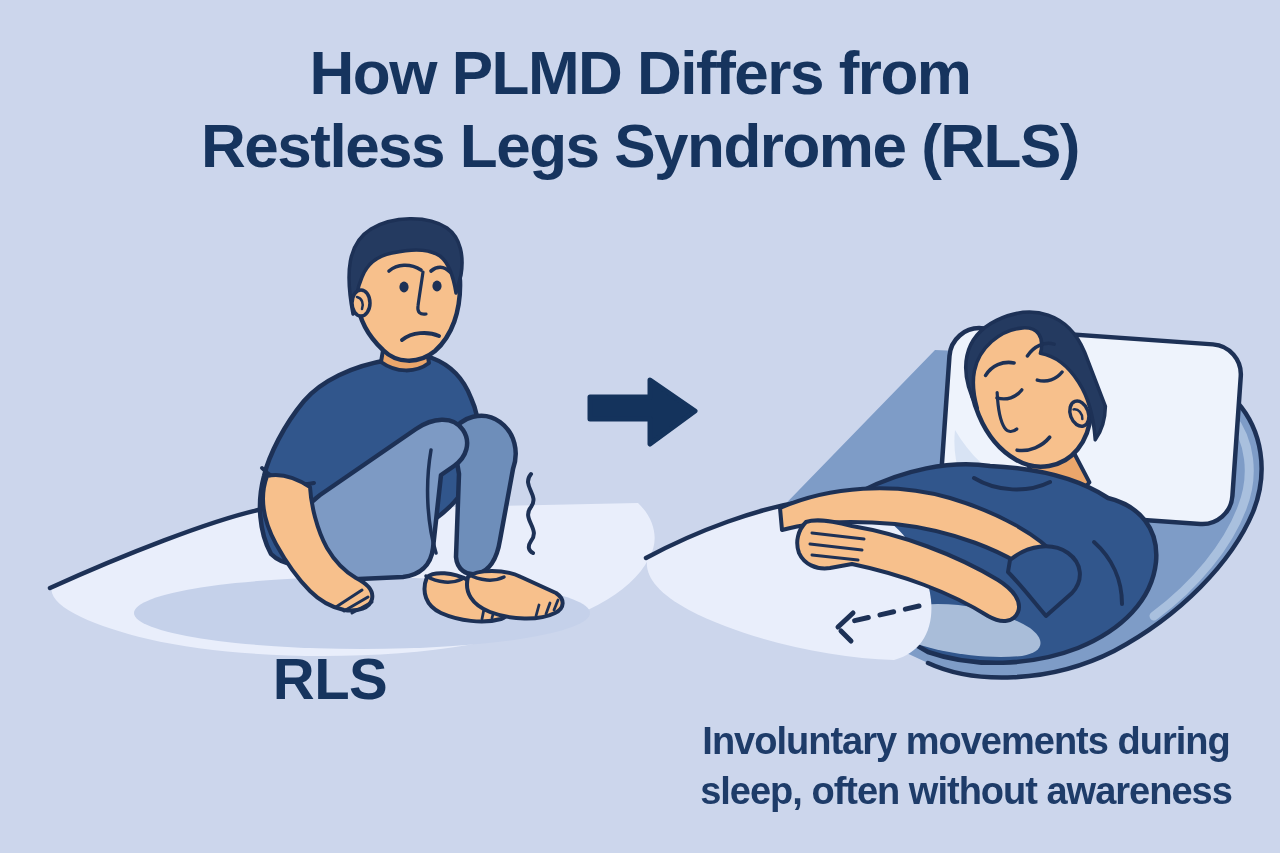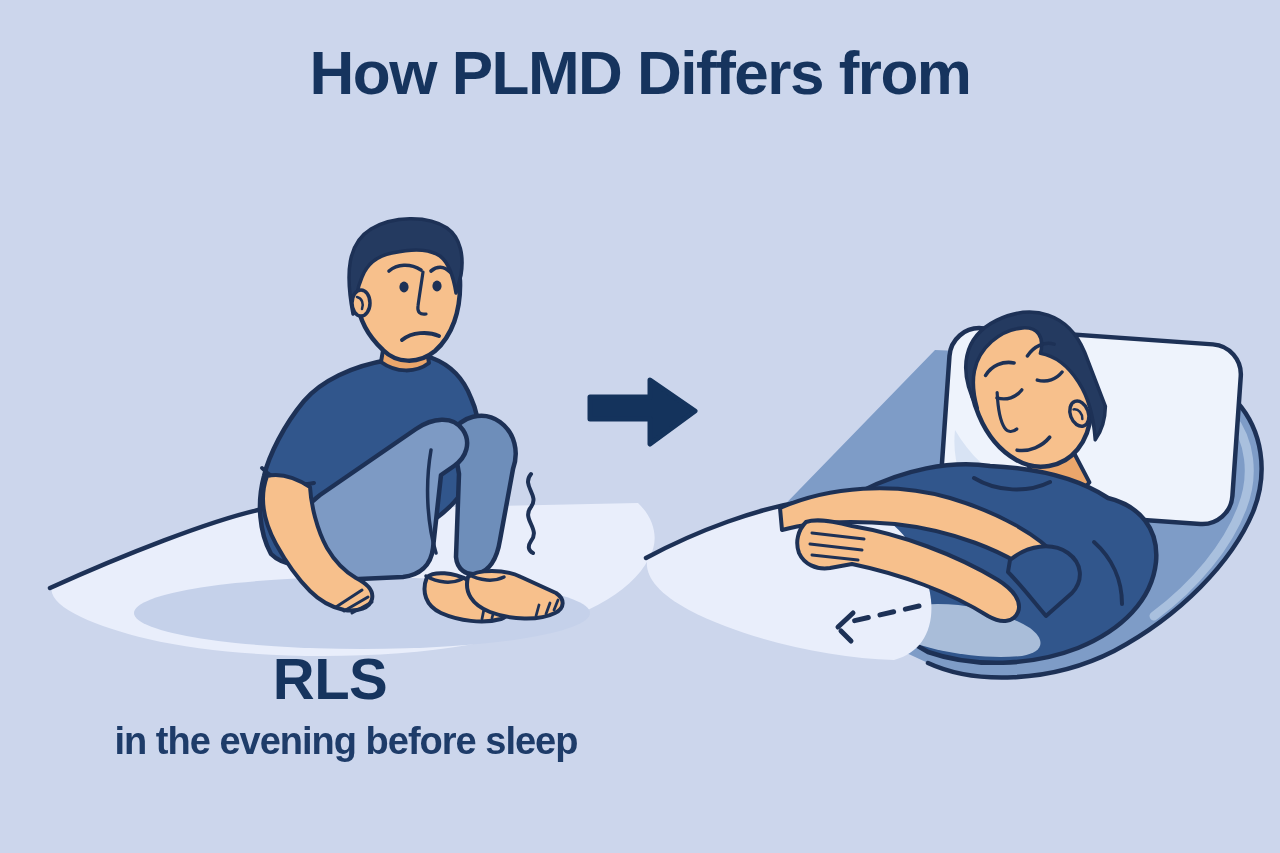--- a/index.html
+++ b/index.html
@@ -150,23 +150,25 @@
 
       <g>
         <path fill="none" stroke="#1d3156" stroke-width="5" stroke-dasharray="14 12" d="M919,606 L853,621"></path>
         <path fill="none" stroke="#1d3156" stroke-width="5" d="M853,613 L838,627 M841,631 L851,641"></path>
       </g>
     </g>
   </svg>
 
   <div class="txt title">
     <div>How PLMD Differs from</div>
+    <div>Restless Legs Syndrome (RLS)</div>
   </div>
 
   <div class="txt section-label label-left">RLS</div>
   <div class="txt section-desc desc-left">
-    <div>in the evening before sleep</div>
   </div>
 
   <div class="txt section-desc desc-right">
+    <div>Involuntary movements during</div>
+    <div>sleep, often without awareness</div>
   </div>
 
 </div>
 
 </body></html>

